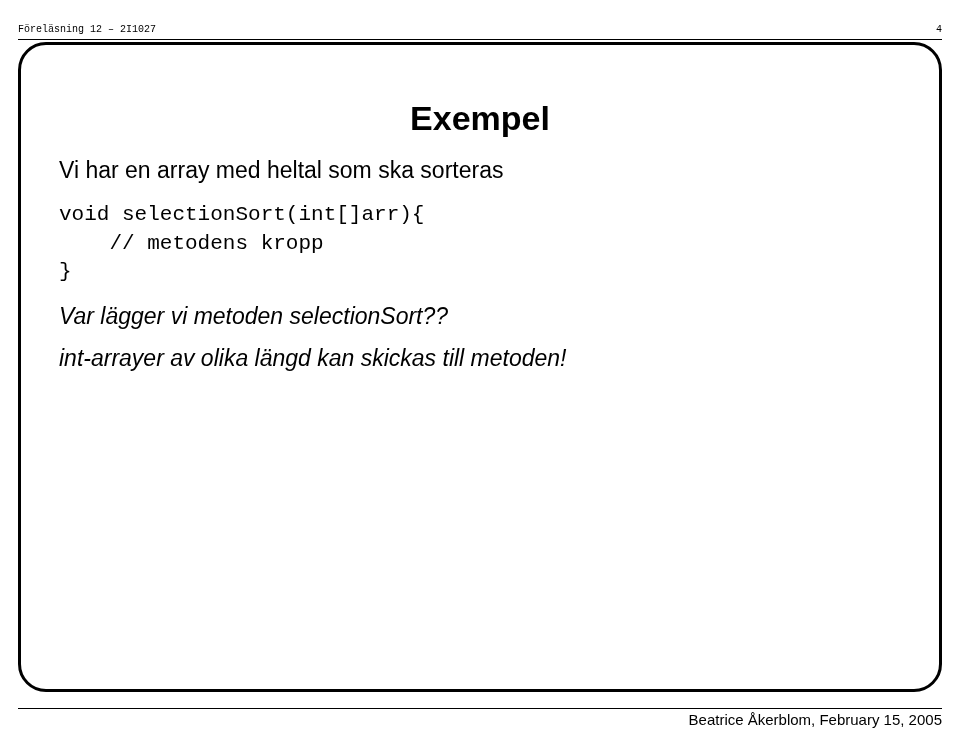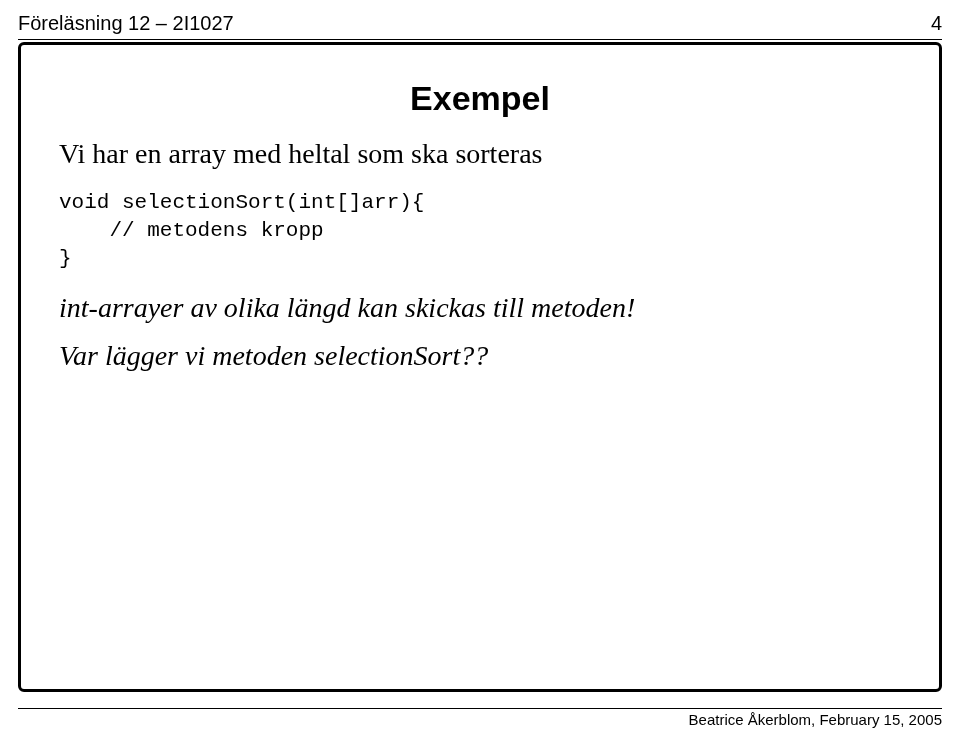--- a/index.html
+++ b/index.html
@@ -11,51 +11,51 @@
     width: 960px;
     height: 734px;
     background: #ffffff;
     font-family: Georgia, 'Times New Roman', serif;
     position: relative;
     overflow: hidden;
   }
   .header {
     display: flex;
     justify-content: space-between;
-    padding: 12px 18px 2px 18px;
-    font-family: Liberation Sans, sans-serif;
-    font-size: 20px;
+    padding: 24px 18px 2px 18px;
+    font-family: Liberation Mono, monospace;
+    font-size: 10px;
     color: #000;
   }
   .divider {
     border: none;
     border-top: 1px solid #000;
     margin: 2px 18px 0 18px;
   }
   .frame {
     position: absolute;
     left: 18px;
     right: 18px;
     top: 42px;
     bottom: 42px;
     border: 3px solid #000;
-    border-radius: 6px;
-    padding: 28px 38px 30px 38px;
+    border-radius: 28px;
+    padding: 48px 38px 30px 38px;
   }
   .title {
     text-align: center;
     font-family: Arial, Helvetica, sans-serif;
     font-size: 34px;
     font-weight: bold;
     margin-top: 6px;
     margin-bottom: 16px;
   }
   .body-text {
-    font-family: Liberation Serif, serif;
-    font-size: 28px;
+    font-family: Liberation Sans, sans-serif;
+    font-size: 23px;
     line-height: 1.45;
     margin-bottom: 8px;
   }
   .code {
     font-family: 'Courier New', Courier, monospace;
     font-size: 21px;
     white-space: pre;
     line-height: 1.35;
     margin: 8px 0 12px 0;
   }
@@ -98,20 +98,20 @@
   <div class="section">
     <div class="body-text">Vi har en array med heltal som ska sorteras</div>
   </div>
 
   <div class="section">
     <div class="code">void selectionSort(int[]arr){
     // metodens kropp
 }</div>
   </div>
 
+  <div class="body-text italic">Var lägger vi metoden selectionSort??</div>
   <div class="body-text italic">int-arrayer av olika längd kan skickas till metoden!</div>
-  <div class="body-text italic">Var lägger vi metoden selectionSort??</div>
 </div>
 
 <div class="footer">
   <hr class="footer-line">
   <div class="footer-text">Beatrice Åkerblom, February 15, 2005</div>
 </div>
 
 </body></html>

